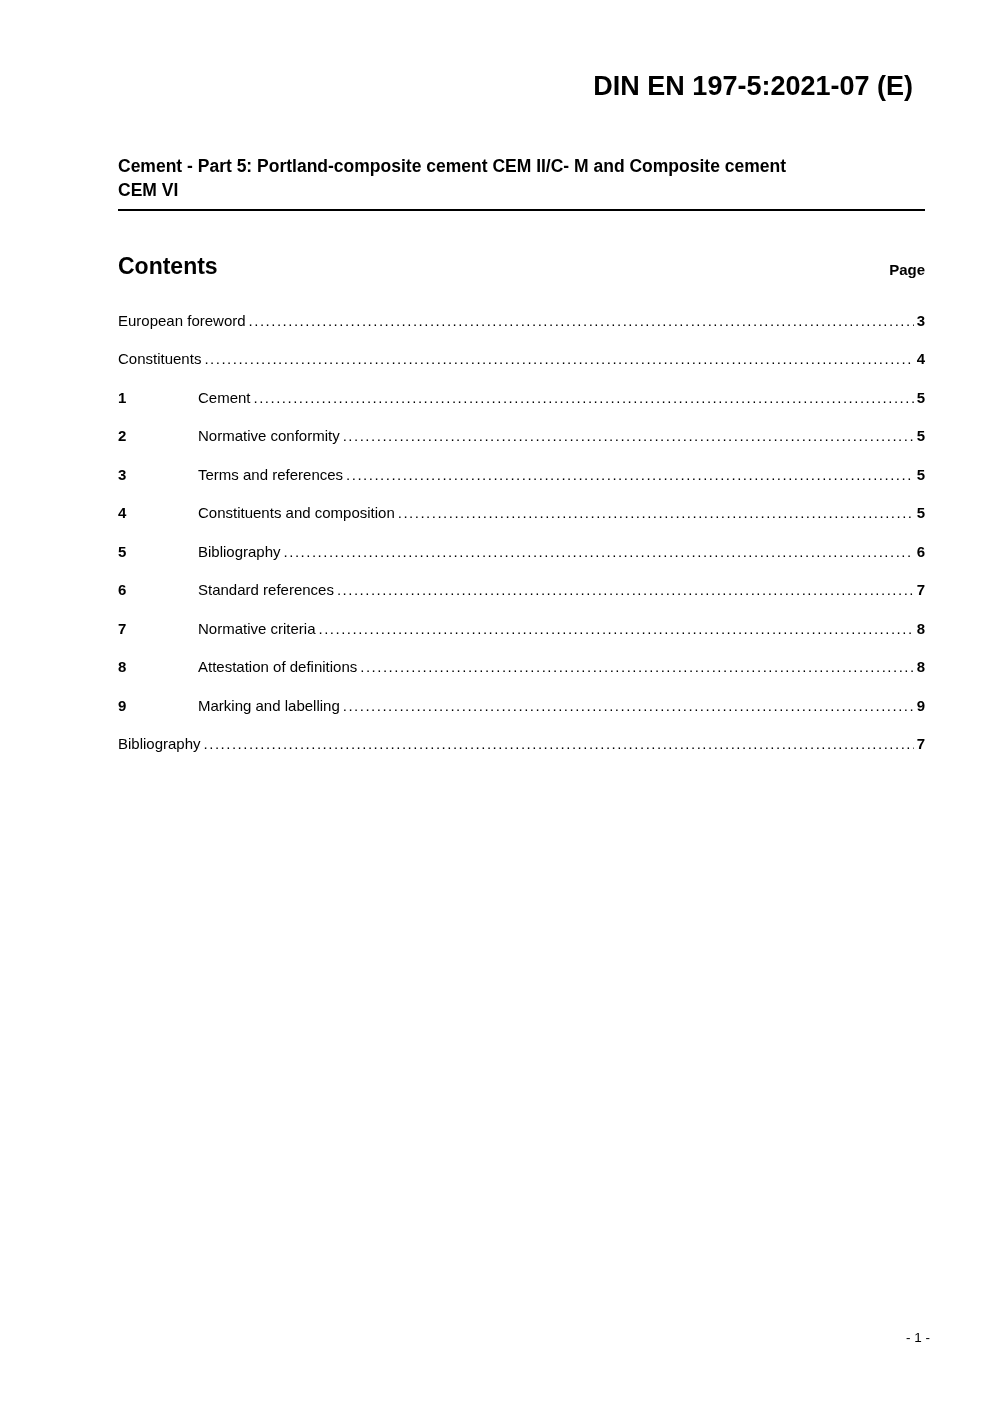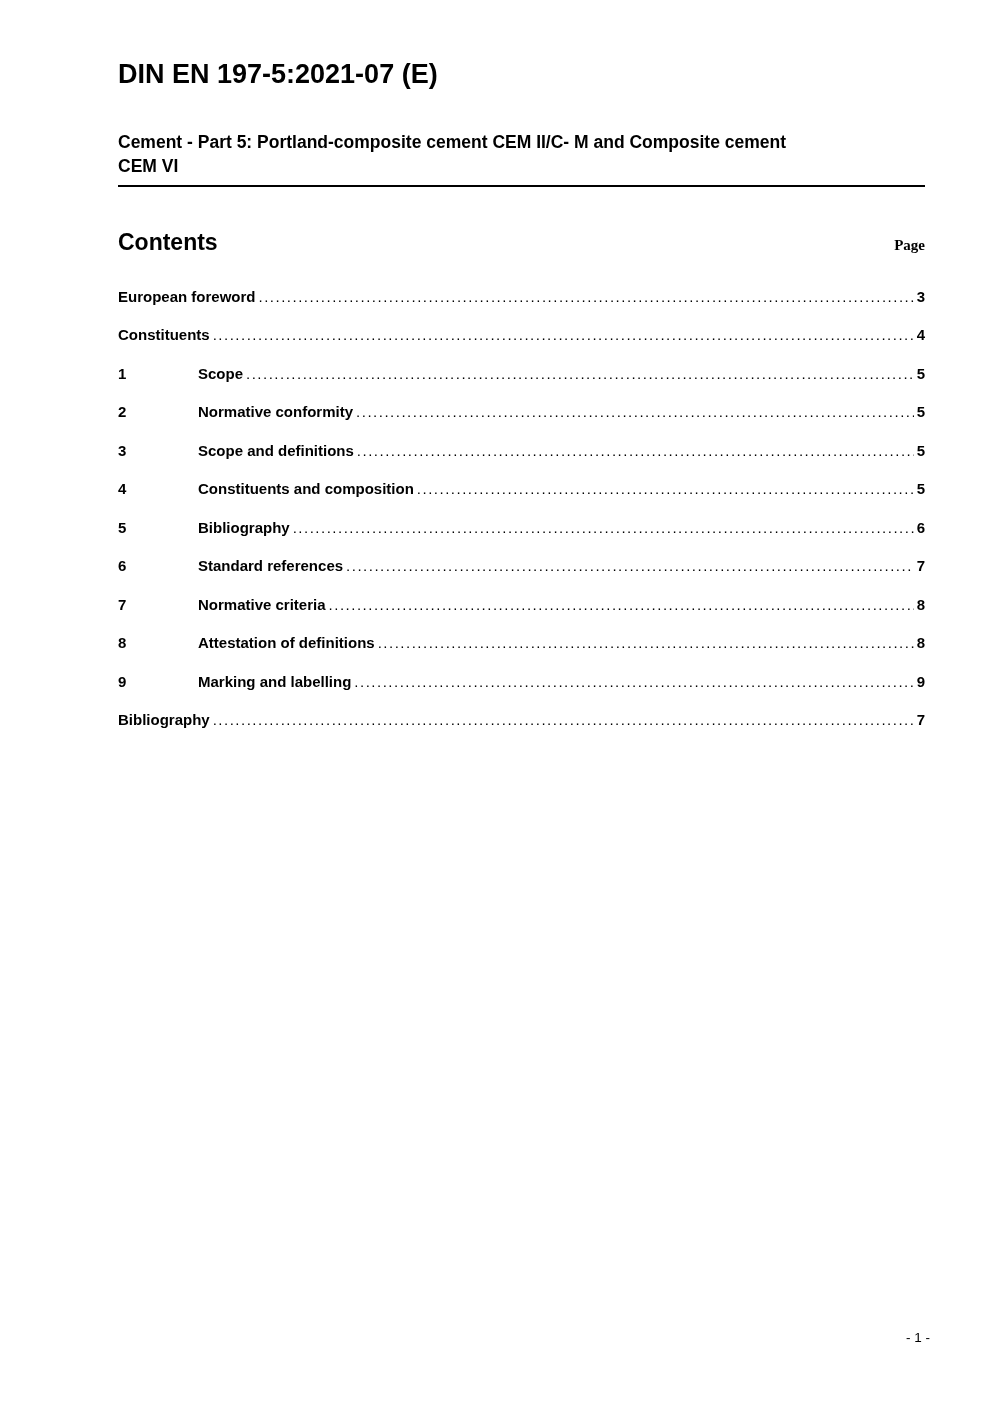--- a/index.html
+++ b/index.html
@@ -14,28 +14,29 @@
     font-family: "Liberation Sans", sans-serif;
     color: #000000;
   }
   .page {
     position: absolute;
     left: 118px;
     top: 0;
     width: 807px;
   }
   .doc-number {
-    margin: 0;
+    margin: 12px;
     padding-top: 60px;
     font-size: 27px;
     font-weight: bold;
     line-height: 1.1;
+    text-align: right;
   }
   .doc-title {
-    margin-top: 40px;
+    margin-top: 52px;
     font-size: 17.5px;
     font-weight: bold;
     line-height: 1.38;
     padding-bottom: 7px;
     border-bottom: 2px solid #000000;
   }
   .contents-row {
     margin-top: 42px;
     display: flex;
     justify-content: space-between;
@@ -43,38 +44,37 @@
   }
   .contents-heading {
     font-size: 23px;
     font-weight: bold;
     text-align: right;
   }
   .page-label {
     font-size: 15px;
     font-weight: bold;
     padding-bottom: 2px;
-    font-family: Liberation Serif, serif;
   }
   .toc {
     margin-top: 32px;
   }
   .toc-row {
     display: flex;
     align-items: baseline;
     font-size: 15px;
     line-height: 18px;
     margin-bottom: 20.5px;
   }
   .toc-num {
     flex: 0 0 80px;
     font-weight: bold;
   }
   .toc-title {
-    font-weight: bold;
+    font-weight: normal;
     white-space: nowrap;
     padding-right: 3px;
   }
   .toc-dots {
     flex: 1 1 auto;
     overflow: hidden;
     white-space: nowrap;
     margin-right: 3px;
     color: #000000;
   }
@@ -118,33 +118,33 @@
         <span class="toc-dots"></span>
         <span class="toc-page">3</span>
       </div>
       <div class="toc-row">
         <span class="toc-title">Constituents</span>
         <span class="toc-dots"></span>
         <span class="toc-page">4</span>
       </div>
       <div class="toc-row">
         <span class="toc-num">1</span>
-        <span class="toc-title">Scope</span>
+        <span class="toc-title">Cement</span>
         <span class="toc-dots"></span>
         <span class="toc-page">5</span>
       </div>
       <div class="toc-row">
         <span class="toc-num">2</span>
         <span class="toc-title">Normative conformity</span>
         <span class="toc-dots"></span>
         <span class="toc-page">5</span>
       </div>
       <div class="toc-row">
         <span class="toc-num">3</span>
-        <span class="toc-title">Scope and definitions</span>
+        <span class="toc-title">Terms and references</span>
         <span class="toc-dots"></span>
         <span class="toc-page">5</span>
       </div>
       <div class="toc-row">
         <span class="toc-num">4</span>
         <span class="toc-title">Constituents and composition</span>
         <span class="toc-dots"></span>
         <span class="toc-page">5</span>
       </div>
       <div class="toc-row">

